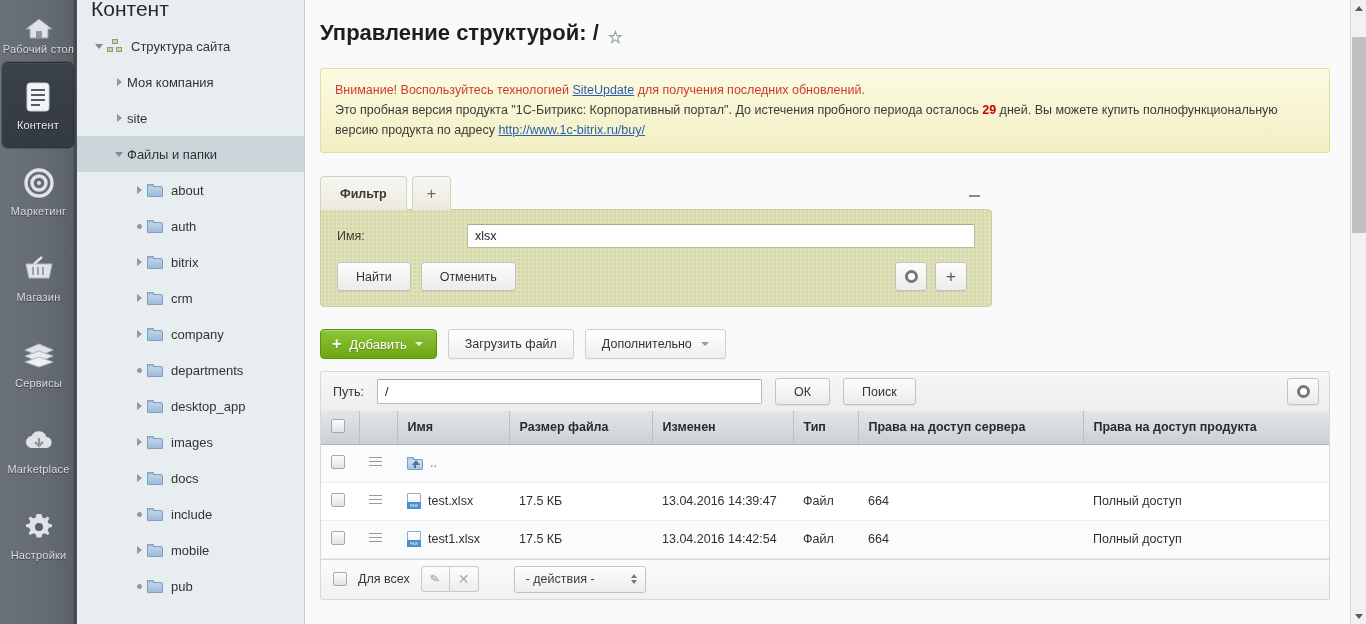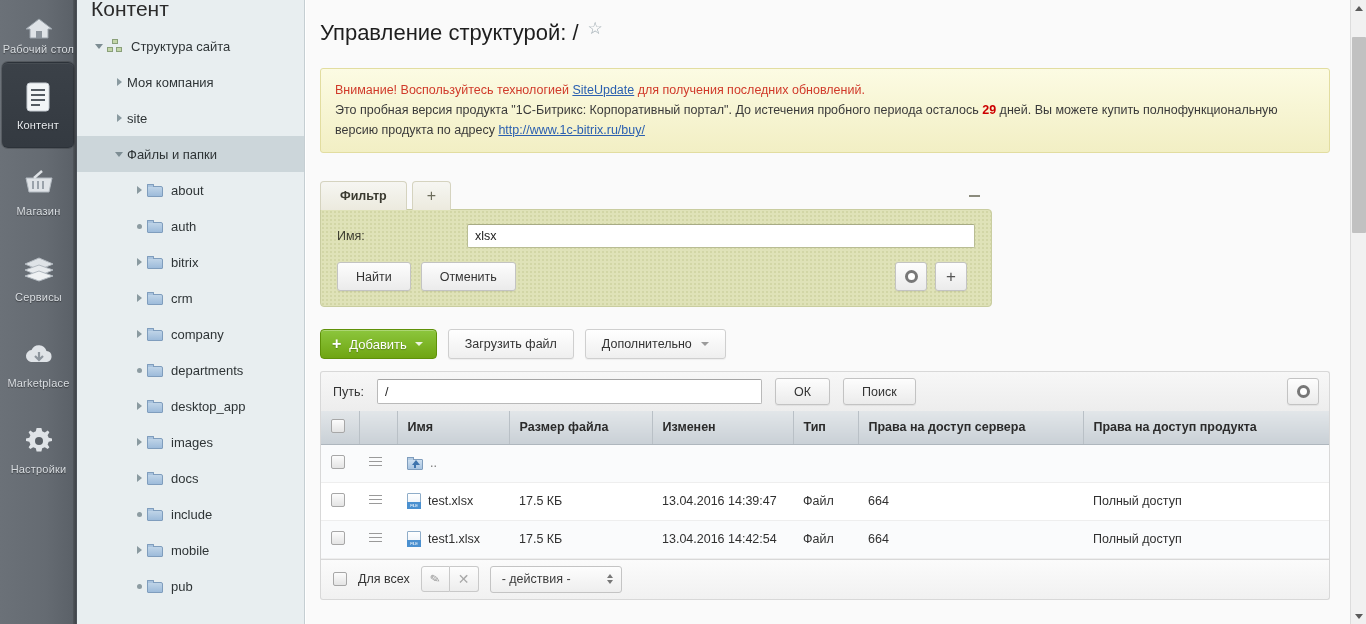--- a/index.html
+++ b/index.html
@@ -89,41 +89,41 @@
   .site-ico i.a{ left:5px; top:0; width:6px; height:5px;}
   .site-ico i.b{ left:0; top:8px; width:6px; height:5px;}
   .site-ico i.c{ left:9px; top:8px; width:6px; height:5px;}
 
   
   #main{
     position:absolute; left:306px; top:0; right:16px; height:624px;
     background:#fafafa; overflow:hidden;
   }
   #page-title{
-    font-size:22px; color:#1e1e1e; font-weight:normal;
-    padding:20px 0 0 14px; display:flex; align-items:flex-start; gap:9px;
+    font-size:22px; color:#1e1e1e; font-weight:bold;
+    padding:20px 0 0 14px; display:flex; align-items:flex-end; gap:9px;
   }
   .star{ color:#9aa7ae; font-size:17px; cursor:pointer; line-height:1;}
 
   
   #warn{
     margin:22px 20px 0 14px;
     background:linear-gradient(to bottom,#fcfbe3,#f2efc4);
     border:1px solid #e2dda0; border-radius:3px;
     padding:11px 14px 12px 14px; line-height:20px; font-size:12.5px; color:#3a3a3a;
   }
   #warn .l1{ color:#d03a2a; }
   #warn a{ color:#2a5fb0; text-decoration:underline; }
   #warn .days{ color:#cc0000; font-weight:bold; }
 
   
   #filter-wrap{ margin:28px 0 0 14px; width:672px; position:relative; }
   #filter-tabs{ display:flex; align-items:flex-end; height:29px; position:relative; z-index:2;}
   .ftab{
-    height:29px; padding:0 19px; display:flex;align-items:center;
+    height:34px; padding:0 19px; display:flex;align-items:center;
     background:linear-gradient(to bottom,#f6f6f2,#eceade);
     border:1px solid #d5d3bf; border-bottom:none;
     border-radius:4px 4px 0 0; font-size:12.5px; color:#3a3a30; cursor:pointer;
     margin-right:5px; font-weight:bold;
   }
   .ftab.plus{ padding:0 14px; font-size:16px; color:#6d6d5d; font-weight:normal; }
   #filter-body{
     background:#dfe2b8;
     background-image:radial-gradient(#d2d6a6 1px, transparent 1px);
     background-size:4px 4px;
@@ -260,21 +260,21 @@
     display:flex;align-items:center;justify-content:center;cursor:pointer;
   }
   .iconbtn:first-child{ border-radius:3px 0 0 3px;}
   .iconbtn:last-child{ border-radius:0 3px 3px 0; border-left:none;}
   .pencil{ font-size:12px;color:#9a9a9a; transform:rotate(-12deg);}
   .xmark{ font-size:14px;color:#a8a8a8;}
   .selbox{
     height:27px; min-width:132px; border:1px solid #c4c4c4; border-radius:3px;
     background:linear-gradient(to bottom,#fdfdfd,#eeeeee);
     display:flex;align-items:center;justify-content:space-between;
-    padding:0 8px 0 11px; font-size:12.5px;color:#3a3a3a;cursor:pointer;
+    padding:0 8px 0 11px; font-size:12.5px;color:#3a3a3a;cursor:pointer;margin-left:24px;
   }
   .updown{ display:flex;flex-direction:column;gap:2px; margin-left:14px;}
   .updown .u{width:0;height:0;border-bottom:4px solid #777;border-left:3.5px solid transparent;border-right:3.5px solid transparent;}
   .updown .d{width:0;height:0;border-top:4px solid #777;border-left:3.5px solid transparent;border-right:3.5px solid transparent;}
 
   
   #sb{
     position:absolute; right:0; top:0; width:16px; height:624px;
     background:#f1f1f1; border-left:1px solid #dcdcdc;
   }
@@ -313,20 +313,30 @@
         <rect x="3" y="2" width="22" height="28" rx="3" fill="#f2f5f7" stroke="#c6ccd2"></rect>
         <rect x="7" y="8" width="14" height="2" fill="#555c63"></rect>
         <rect x="7" y="13" width="14" height="2" fill="#555c63"></rect>
         <rect x="7" y="18" width="14" height="2" fill="#555c63"></rect>
         <rect x="7" y="23" width="9" height="2" fill="#555c63"></rect>
       </svg>
     </span>
     <span class="ri-lbl">Контент</span>
   </div>
 
+  <div class="rail-item">
+    <span class="ri-ico">
+      <svg width="32" height="32" viewBox="0 0 32 32">
+        <circle cx="16" cy="16" r="13" fill="none" stroke="#dfe3e7" stroke-width="3.4"></circle>
+        <circle cx="16" cy="16" r="7" fill="none" stroke="#dfe3e7" stroke-width="3.4"></circle>
+        <circle cx="16" cy="16" r="2" fill="#dfe3e7"></circle>
+      </svg>
+    </span>
+    <span class="ri-lbl">Маркетинг</span>
+  </div>
 
   <div class="rail-item">
     <span class="ri-ico">
       <svg width="32" height="26" viewBox="0 0 32 26">
         <path d="M3 8 L29 8 L26 22 L6 22 Z" fill="#dfe3e7" stroke="#b2b9c0"></path>
         <path d="M11 8 L19 1" stroke="#dfe3e7" stroke-width="2.4" fill="none"></path>
         <rect x="9" y="11" width="2" height="8" fill="#9aa2aa"></rect>
         <rect x="14" y="11" width="2" height="8" fill="#9aa2aa"></rect>
         <rect x="19" y="11" width="2" height="8" fill="#9aa2aa"></rect>
       </svg>

